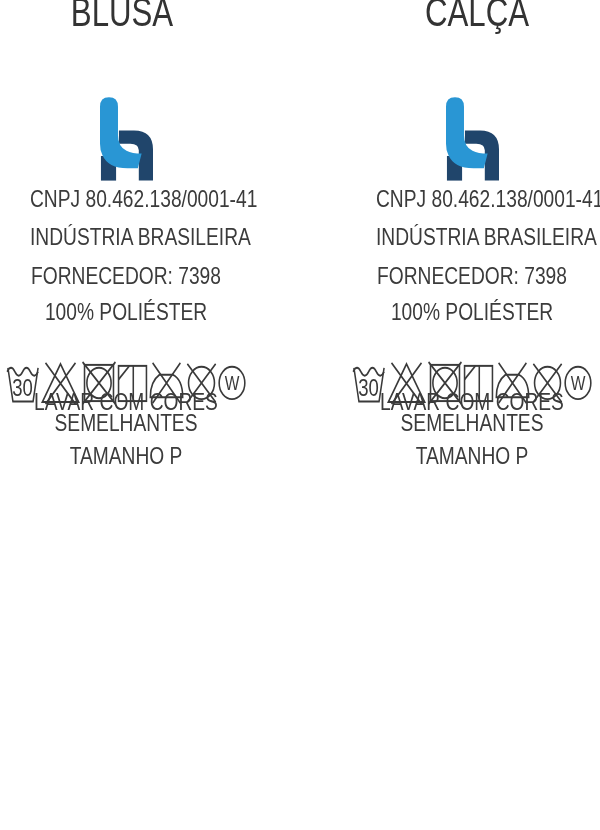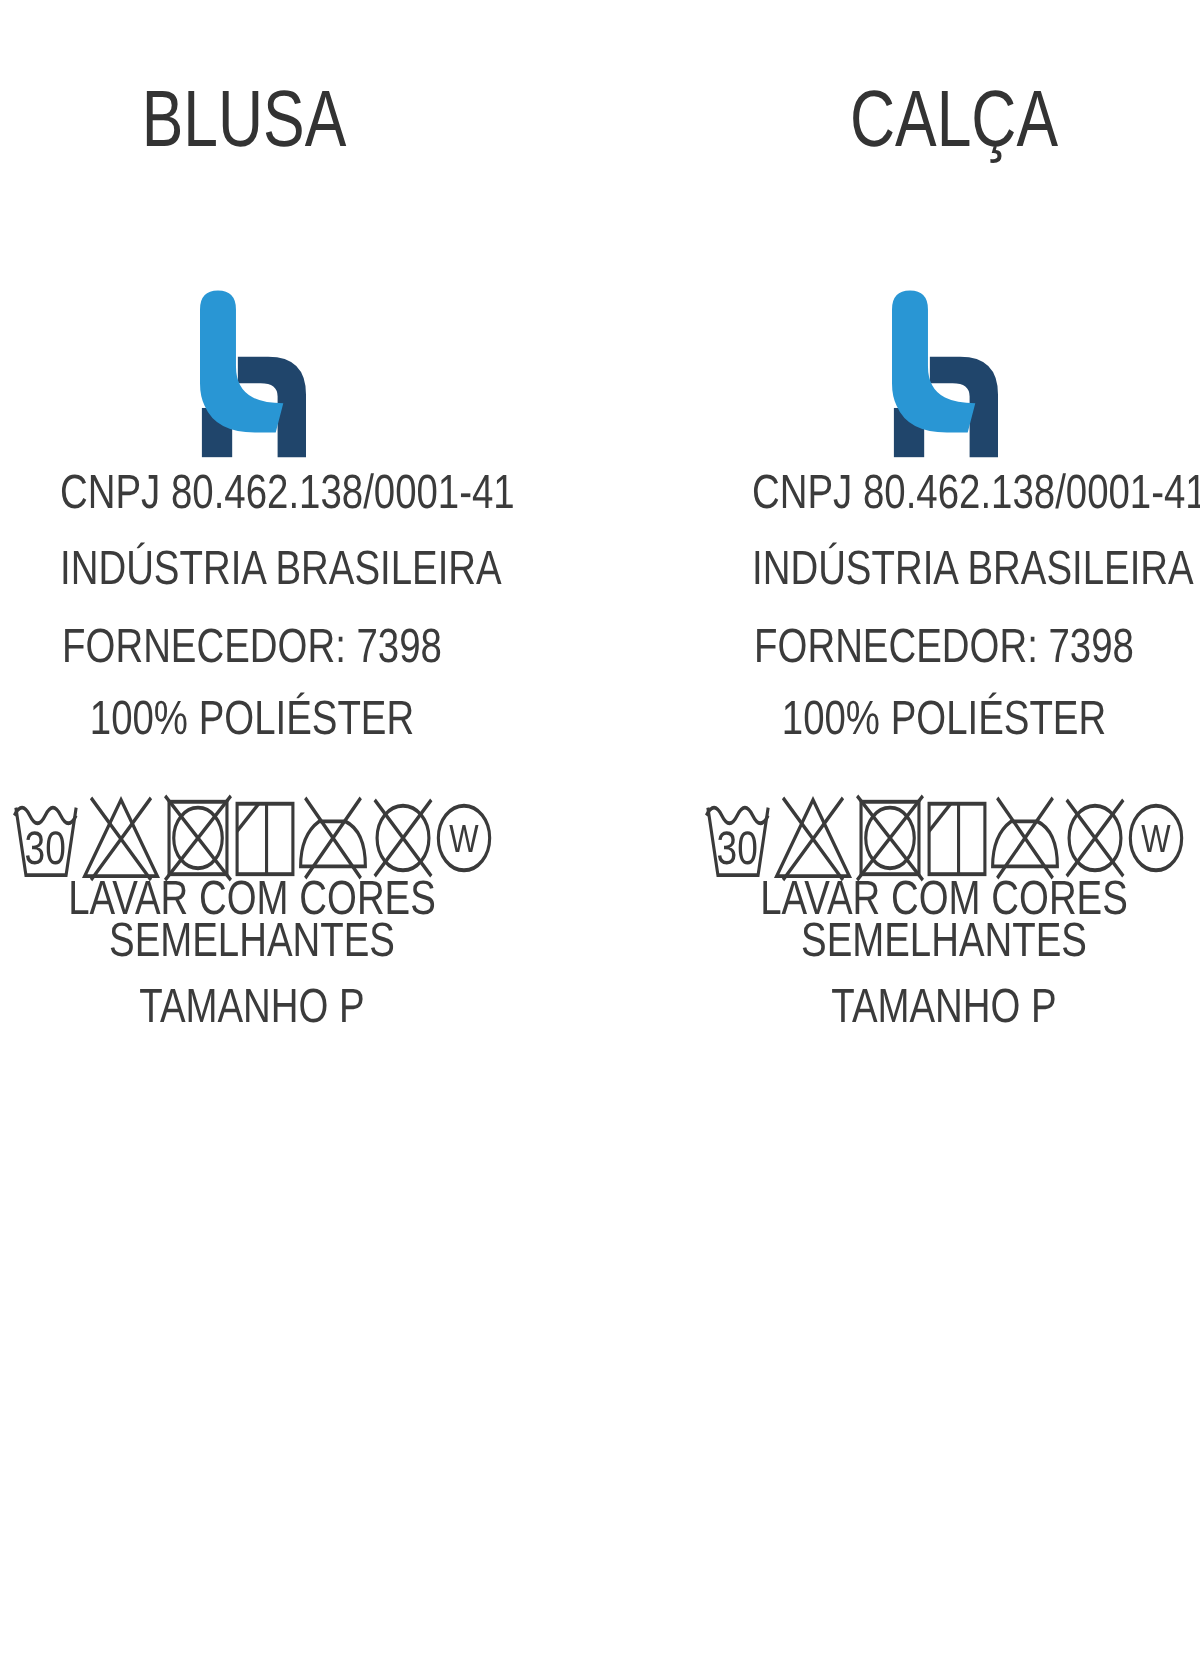--- a/index.html
+++ b/index.html
@@ -1,40 +1,40 @@
 <!DOCTYPE html>
 <html><head>
 <meta charset="utf-8">
 <style>
   html,body{margin:0;padding:0;}
   body{
     width:600px;height:830px;position:relative;overflow:hidden;
     background:#ffffff;
     font-family:"Liberation Sans","DejaVu Sans",sans-serif;
   }
-  .label{position:absolute;top:0;width:240px;height:490px;margin-top:48px;}
+  .label{position:absolute;top:0;width:240px;height:490px;}
   .label-left{left:6px;}
   .label-right{left:352px;}
   .t{
     position:absolute;left:0;width:100%;text-align:center;
     color:#3b3b3b;font-size:24px;line-height:1;white-space:nowrap;
     transform:scaleX(0.8);transform-origin:50% 0;
   }
   .title{top:-8px;font-size:40px;color:#333333;transform:scaleX(0.78);}
   .title-l{left:-4px;}
   .title-r{left:5px;}
   .cnpj{top:187px;}
   .origin{top:225px;}
   .supplier{top:264px;}
   .comp{top:300px;}
   .note1{top:390px;}
   .note2{top:411px;}
   .size{top:444px;}
   .logo{position:absolute;top:95px;left:50%;margin-left:-26px;width:53px;height:86px;}
-  .symbols{position:absolute;top:348px;left:0;width:240px;display:flex;align-items:center;}
+  .symbols{position:absolute;top:360px;left:0;width:240px;display:flex;align-items:center;}
   .cs{height:45px;display:block;flex:none;}
   .cs path,.cs rect,.cs circle{fill:none;stroke:#3a3a3a;stroke-width:2;}
   .cs text{fill:#3a3a3a;stroke:none;font-family:"Liberation Sans","DejaVu Sans",sans-serif;}
   .temp-text{font-size:24px;}
   .w-text{font-size:20px;}
 </style>
 </head>
 <body>
 
 <div class="label label-left">

